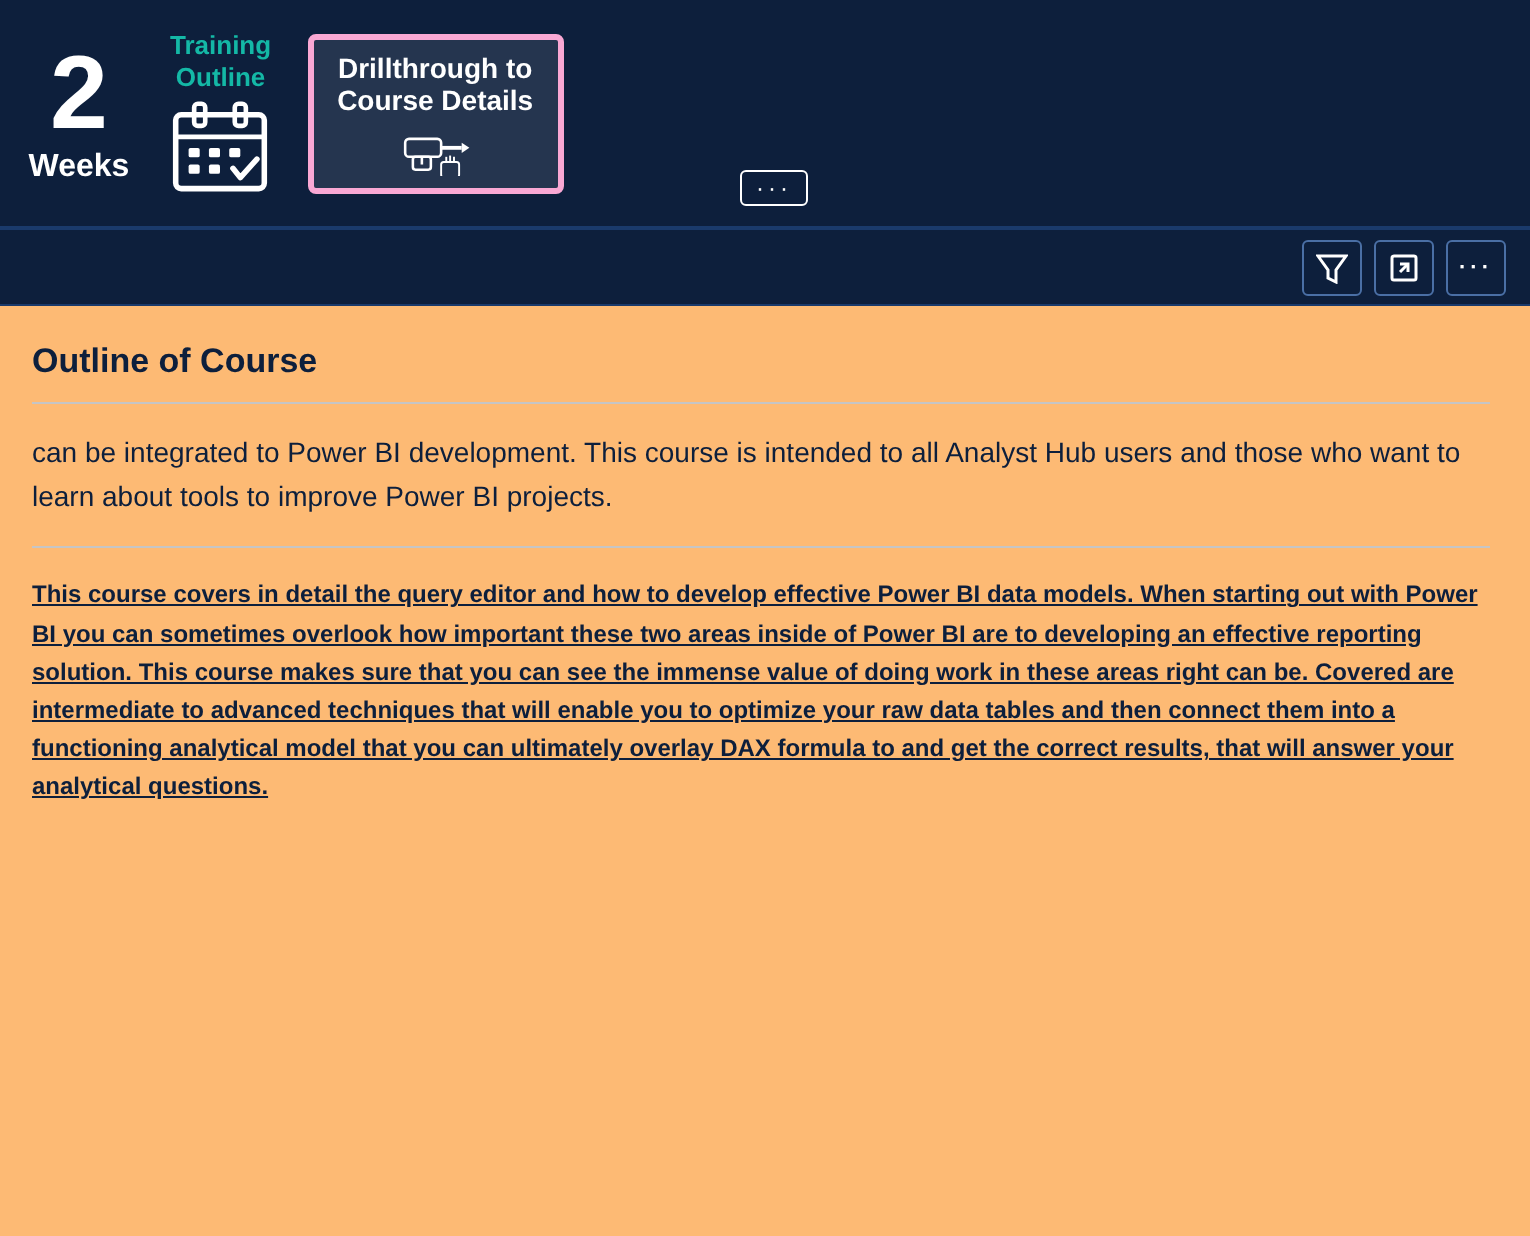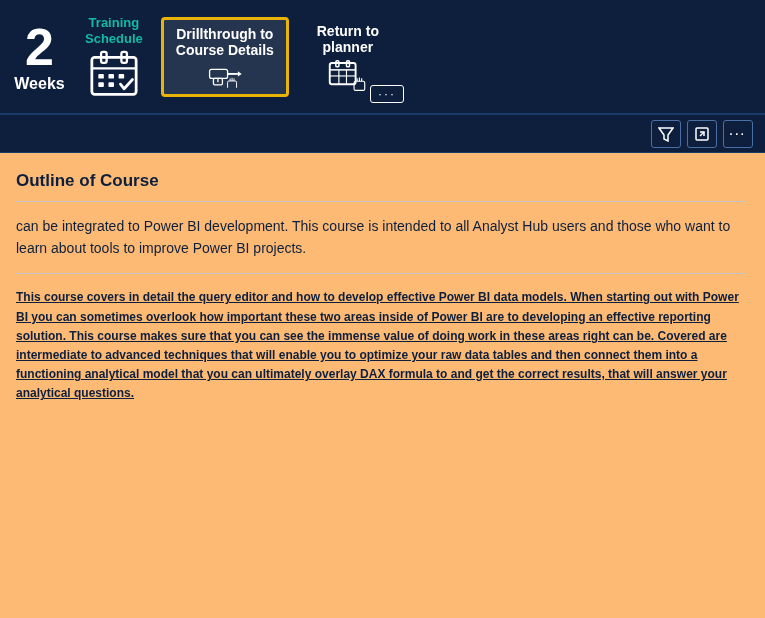--- a/index.html
+++ b/index.html
@@ -78,21 +78,21 @@
       border-radius: 4px;
       color: white;
       cursor: pointer;
       padding: 6px 12px;
       margin: 0 8px;
       min-width: 100px;
       height: 80px;
     }
 
     .nav-button.active {
-      border: 3px solid #eab308;
+      border: 3px solid #f9a8d4;
       background: rgba(255,255,255,0.1);
     }
 
     .nav-button-label {
       font-size: 14px;
       font-weight: 700;
       color: white;
       text-align: center;
       line-height: 1.2;
       margin-bottom: 4px;
@@ -213,21 +213,21 @@
 <div class="toolbar">
 
   <div class="weeks-block">
     <span class="weeks-number">2</span>
     <span class="weeks-label">Weeks</span>
   </div>
 
   <div class="training-schedule-block">
     <div class="training-schedule-text">
       <span>Training</span><br>
-      <span>Schedule</span>
+      <span>Outline</span>
     </div>
 
     <svg class="cal-svg icon-calendar" viewBox="0 0 52 52" xmlns="http://www.w3.org/2000/svg">
       <rect x="2" y="8" width="48" height="40" rx="3" ry="3" fill="none" stroke="white" stroke-width="3"></rect>
       <rect x="12" y="2" width="6" height="12" rx="2" fill="none" stroke="white" stroke-width="2.5"></rect>
       <rect x="34" y="2" width="6" height="12" rx="2" fill="none" stroke="white" stroke-width="2.5"></rect>
       <line x1="2" y1="20" x2="50" y2="20" stroke="white" stroke-width="2.5"></line>
 
       <rect x="9" y="26" width="6" height="5" rx="1" fill="white"></rect>
       <rect x="20" y="26" width="6" height="5" rx="1" fill="white"></rect>
@@ -260,45 +260,20 @@
         <rect x="2" y="8" width="14" height="12" rx="2" fill="none" stroke="white" stroke-width="1.5"></rect>
         <line x1="6" y1="8" x2="6" y2="4" stroke="white" stroke-width="1.5"></line>
         <line x1="9" y1="8" x2="9" y2="3" stroke="white" stroke-width="1.5"></line>
         <line x1="12" y1="8" x2="12" y2="4" stroke="white" stroke-width="1.5"></line>
       </g>
     </svg>
   </button>
 
   <div style="position:absolute; left: 370px; bottom: 10px; border: 1.5px solid white; border-radius:3px; padding: 1px 7px; color:white; font-size:12px; letter-spacing:2px;">···</div>
 
-  <div class="return-button">
-    <span class="return-label">
-      <span>Return to</span><br>
-      <span>planner</span>
-    </span>
-
-    <svg width="52" height="40" viewBox="0 0 52 40" xmlns="http://www.w3.org/2000/svg">
-      <rect x="2" y="4" width="34" height="28" rx="3" fill="none" stroke="white" stroke-width="2.5"></rect>
-      <line x1="2" y1="13" x2="36" y2="13" stroke="white" stroke-width="2"></line>
-
-      <line x1="14" y1="13" x2="14" y2="32" stroke="white" stroke-width="1.5"></line>
-      <line x1="24" y1="13" x2="24" y2="32" stroke="white" stroke-width="1.5"></line>
-      <line x1="2" y1="21" x2="36" y2="21" stroke="white" stroke-width="1.5"></line>
-
-      <rect x="10" y="1" width="4" height="8" rx="1.5" fill="none" stroke="white" stroke-width="2"></rect>
-      <rect x="24" y="1" width="4" height="8" rx="1.5" fill="none" stroke="white" stroke-width="2"></rect>
-
-      <g transform="translate(32, 20)">
-        <rect x="2" y="8" width="14" height="12" rx="2" fill="none" stroke="white" stroke-width="1.5"></rect>
-        <line x1="6" y1="8" x2="6" y2="4" stroke="white" stroke-width="1.5"></line>
-        <line x1="9" y1="8" x2="9" y2="3" stroke="white" stroke-width="1.5"></line>
-        <line x1="12" y1="8" x2="12" y2="4" stroke="white" stroke-width="1.5"></line>
-      </g>
-    </svg>
-  </div>
 
 </div>
 
 <div class="toolbar2">
 
   <button class="toolbar2-btn">
     <svg width="16" height="16" viewBox="0 0 16 16">
       <polygon points="1,2 15,2 10,9 10,15 6,13 6,9" fill="none" stroke="white" stroke-width="1.5"></polygon>
     </svg>
   </button>

